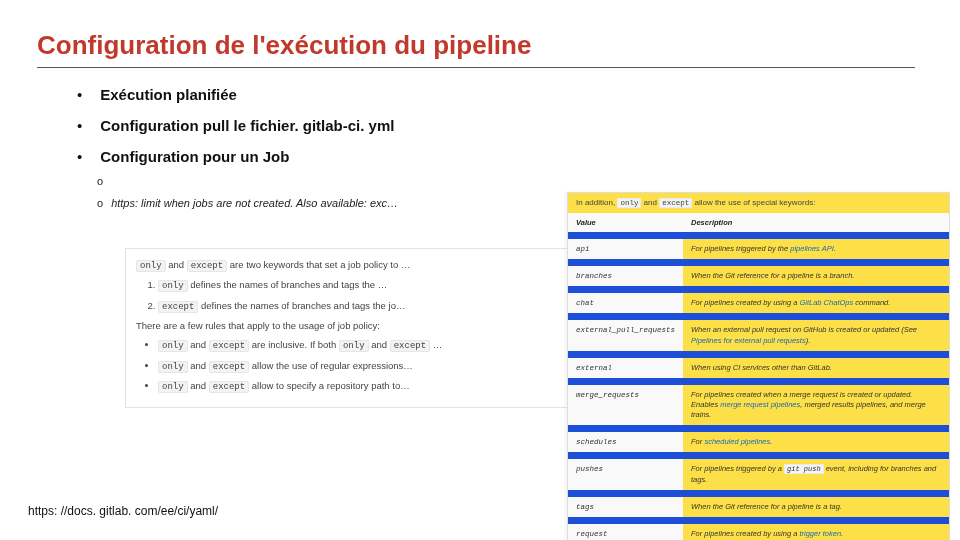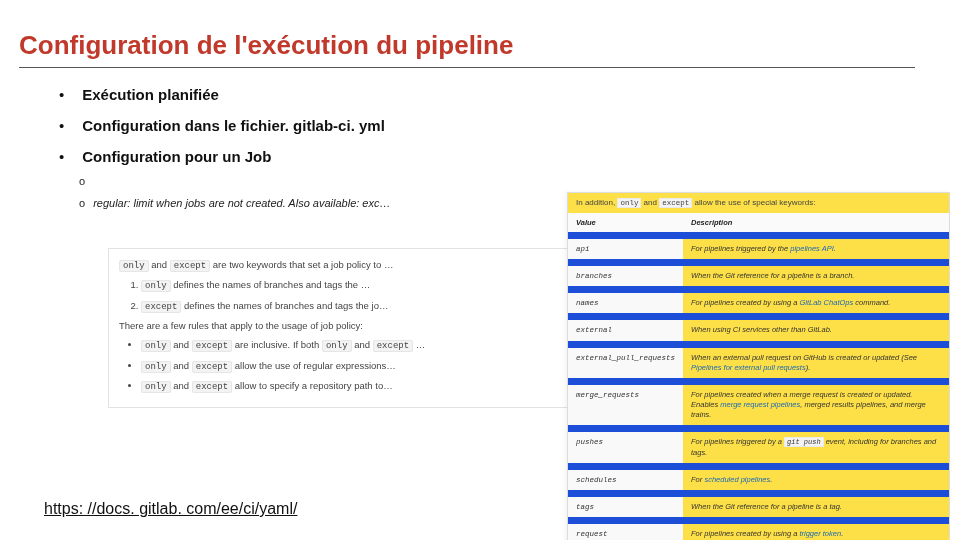--- a/index.html
+++ b/index.html
@@ -5,21 +5,21 @@
   * { box-sizing: border-box; margin: 0; padding: 0; }
   body {
     font-family: Arial, Helvetica, sans-serif;
     background: #fff;
     width: 960px;
     height: 540px;
     position: relative;
     overflow: hidden;
   }
   .slide {
-    padding: 30px 45px 10px 19px;
+    padding: 30px 45px 10px 37px;
   }
   .title {
     color: #c0392b;
     font-size: 26px;
     font-weight: bold;
     border-bottom: 1px solid #555;
     padding-bottom: 6px;
     margin-bottom: 18px;
   }
   .bullets {
@@ -42,21 +42,21 @@
     font-size: 11px;
     color: #222;
     margin-bottom: 10px;
     display: flex;
     align-items: baseline;
   }
   .b2 .o { margin-right: 8px; }
   .italic { font-style: italic; }
   .doc-snip {
     position: absolute;
-    left: 108px;
+    left: 125px;
     top: 248px;
     width: 468px;
     background: #fff;
     border: 1px solid #e2e2e2;
     font-size: 9.5px;
     color: #444;
     padding: 8px 10px;
     line-height: 1.6;
   }
   .doc-snip .code {
@@ -123,55 +123,54 @@
   }
   .tcode {
     font-family: "Courier New", monospace;
     background: #f3f3f3;
     padding: 0 2px;
     border: 1px solid #eaeaea;
     font-size: 7px;
   }
   .footer-link {
     position: absolute;
-    left: 44px;
+    left: 28px;
     bottom: 22px;
-    font-size: 16px;
+    font-size: 12px;
     color: #111;
-    text-decoration: underline;
   }
 </style>
 </head>
 <body>
 
 <div class="slide">
   <div class="title">Configuration de l'exécution du pipeline</div>
 
   <div class="bullets">
     <div class="b1">
         <span class="dot">•</span>
         <span>Exécution planifiée</span>
       </div>
     <div class="b1">
         <span class="dot">•</span>
-        <span>Configuration dans le fichier. gitlab-ci. yml</span>
+        <span>Configuration pull le fichier. gitlab-ci. yml</span>
       </div>
     <div class="b1">
         <span class="dot">•</span>
         <span>Configuration pour un Job</span>
       </div>
   </div>
 
   <div class="sublist">
     <div class="b2">
         <span class="o">o</span>
       </div>
     <div class="b2">
         <span class="o">o</span>
-        <span class="italic">regular: limit when jobs are not created. Also available: exc…</span>
+        <span class="italic">https: limit when jobs are not created. Also available: exc…</span>
       </div>
   </div>
 </div>
 
 <div class="doc-snip">
   <p>
     <span class="code">only</span><span> and </span><span class="code">except</span><span> are two keywords that set a job policy to …</span>
   </p>
   <ol>
     <li><span class="code">only</span><span> defines the names of branches and tags the …</span></li>
@@ -199,42 +198,42 @@
     <tbody id="tbody">
         <tr>
           <td>api</td>
           <td>For pipelines triggered by the <span class="link">pipelines API</span>.</td>
         </tr>
         <tr>
           <td>branches</td>
           <td>When the Git reference for a pipeline is a branch.</td>
         </tr>
         <tr>
-          <td>names</td>
+          <td>chat</td>
           <td>For pipelines created by using a <span class="link">GitLab ChatOps</span> command.</td>
+        </tr>
+        <tr>
+          <td>external_pull_requests</td>
+          <td>When an external pull request on GitHub is created or updated (See <span class="link">Pipelines for external pull requests</span>).</td>
         </tr>
         <tr>
           <td>external</td>
           <td>When using CI services other than GitLab.</td>
         </tr>
         <tr>
-          <td>external_pull_requests</td>
-          <td>When an external pull request on GitHub is created or updated (See <span class="link">Pipelines for external pull requests</span>).</td>
-        </tr>
-        <tr>
           <td>merge_requests</td>
           <td>For pipelines created when a merge request is created or updated. Enables <span class="link">merge request pipelines</span>, merged results pipelines, and merge trains.</td>
         </tr>
         <tr>
+          <td>schedules</td>
+          <td>For <span class="link">scheduled pipelines</span>.</td>
+        </tr>
+        <tr>
           <td>pushes</td>
           <td>For pipelines triggered by a <span class="tcode">git push</span> event, including for branches and tags.</td>
-        </tr>
-        <tr>
-          <td>schedules</td>
-          <td>For <span class="link">scheduled pipelines</span>.</td>
         </tr>
         <tr>
           <td>tags</td>
           <td>When the Git reference for a pipeline is a tag.</td>
         </tr>
         <tr>
           <td>request</td>
           <td>For pipelines created by using a <span class="link">trigger token</span>.</td>
         </tr>
       </tbody>

